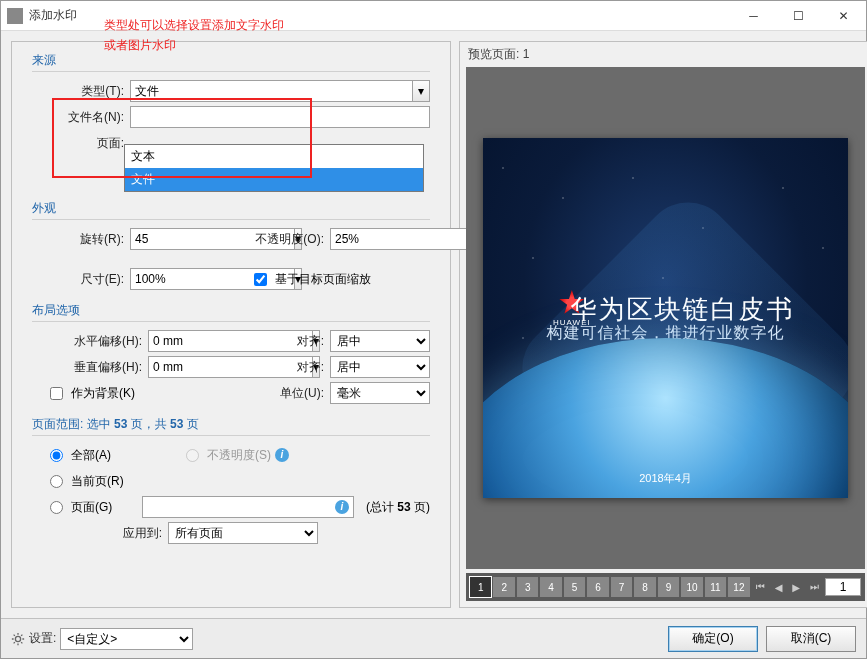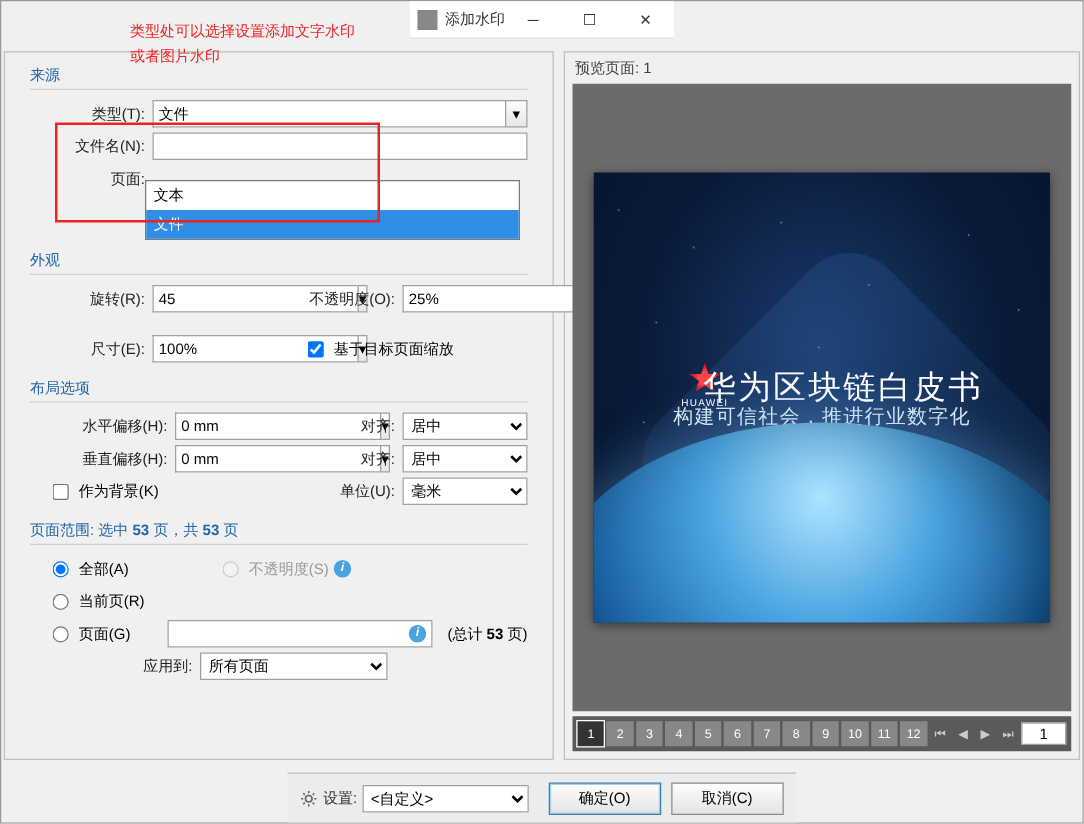--- a/index.html
+++ b/index.html
@@ -1,17 +1,17 @@
 <!DOCTYPE html>
 <html><head>
 <meta charset="utf-8">
 <style>
   * { box-sizing: border-box; font-family: "Microsoft YaHei", "Segoe UI", sans-serif; font-size: 12px; }
   body { margin: 0; background: #f0f0f0; }
-  .window { width: 867px; height: 659px; background: #f0f0f0; border: 1px solid #999; display: flex; flex-direction: column; position: relative; align-items: center; }
+  .window { width: 867px; height: 659px; background: #f0f0f0; border: 1px solid #999; display: flex; flex-direction: column; position: relative; }
   .titlebar { height: 30px; display: flex; align-items: center; background: #fff; border-bottom: 1px solid #ddd; }
   .titlebar .icon { width: 16px; height: 16px; margin: 0 6px; background: #888; }
   .titlebar .title { flex: 0 0 auto; color: #333; }
   .titlebar .spacer { flex: 1; }
   .winbtn { width: 45px; height: 29px; display: flex; align-items: center; justify-content: center; color: #333; }
   .annot { position: absolute; left: 103px; top: 14px; color: #ee2222; font-size: 16px; line-height: 20px; z-index: 50; font-weight: 500; }
 
   .content { flex: 1; padding: 10px; display: flex; gap: 8px; position: relative; }
   .left { flex: 1; border: 1px solid #bfbfbf; background: #f0f0f0; position: relative; padding: 6px 12px; }
   .right { width: 413px; border: 1px solid #bfbfbf; background: #f0f0f0; display: flex; flex-direction: column; }
@@ -223,20 +223,21 @@
         <div class="page">
           <div class="stars"></div>
           <div class="diamond"></div>
           <div class="hw-logo">
             <div class="hw-flower"></div>
             <div class="hw-text">HUAWEI</div>
           </div>
           <div class="title" style="padding-left:34px;">华为区块链白皮书</div>
           <div class="subtitle">构建可信社会，推进行业数字化</div>
           <div class="earth"></div>
+          <div class="date">2018年4月</div>
         </div>
       </div>
       <div class="thumbstrip">
         <div class="thumb active">1</div>
         <div class="thumb">2</div>
         <div class="thumb">3</div>
         <div class="thumb">4</div>
         <div class="thumb">5</div>
         <div class="thumb">6</div>
         <div class="thumb">7</div>

